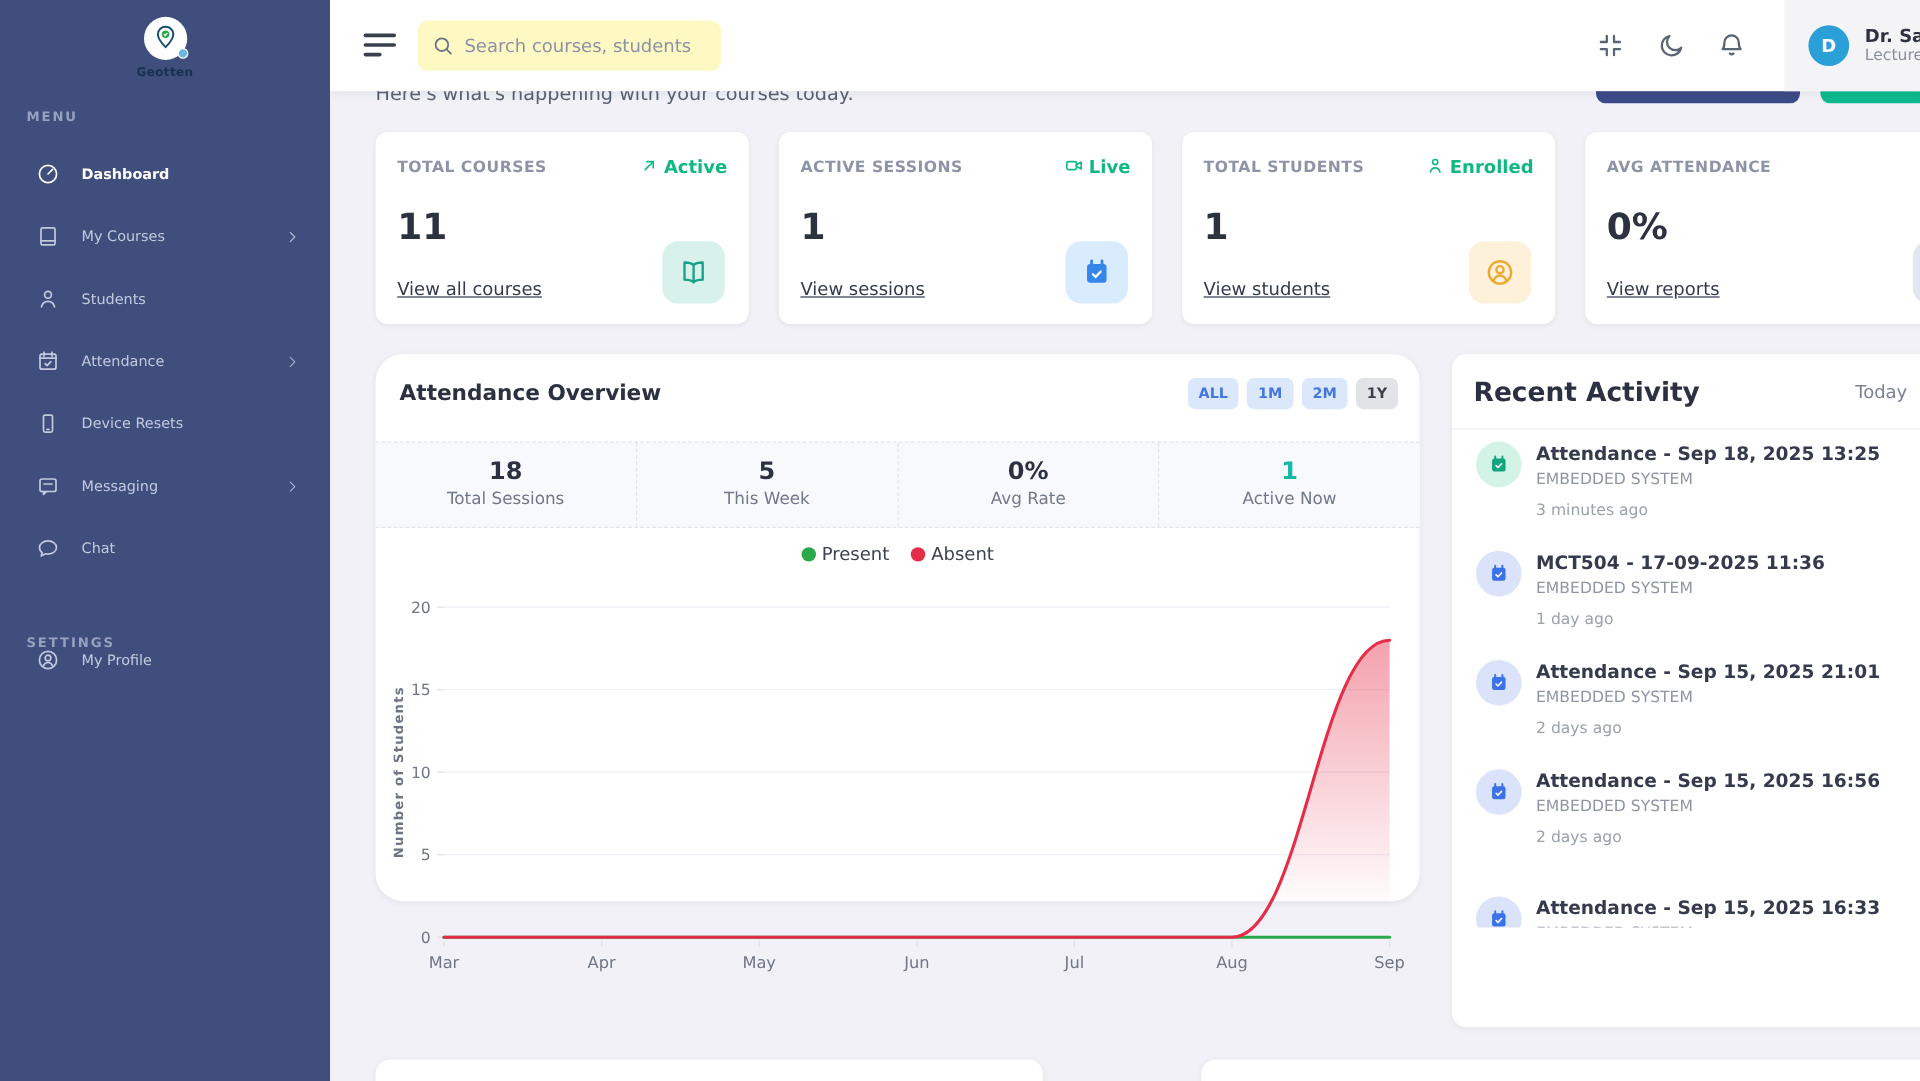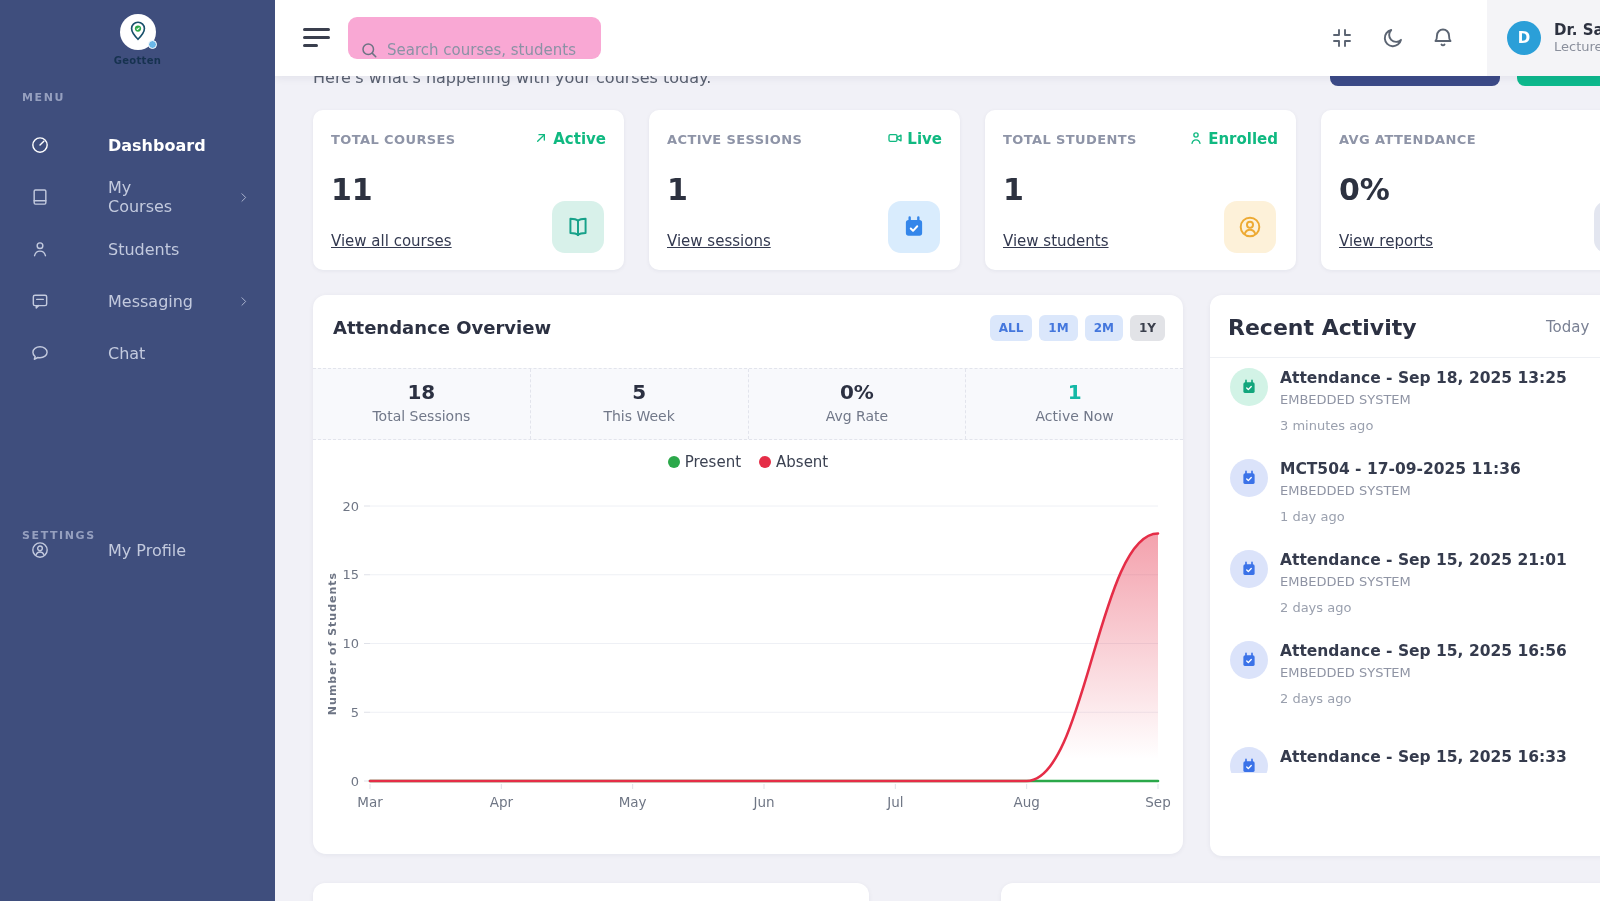--- a/index.html
+++ b/index.html
@@ -12,31 +12,31 @@
   .brand-circle { position:relative; display:inline-block; width:36px; height:36px; background:#fff; border-radius:50%; }
   .brand-circle svg { position:absolute; left:7px; top:5px; }
   .brand-dot { position:absolute; right:-1px; bottom:1px; width:9px; height:9px; border-radius:50%; background:#6ab7e8; border:1px solid #fff; }
   .brand-name { font-size:10px; font-weight:700; color:#16324f; margin-top:1px; letter-spacing:.3px; }
   .nav-label { position:absolute; left:22px; font-size:11px; font-weight:700; letter-spacing:1.6px; color:#96a0bf; }
   .nav-label.menu { top:91px; }
   .nav-label.settings { top:496px;margin-top:33px; }
   .nav { position:absolute; left:0; right:0; }
   .nav.main { top:119px; }
   .nav.settings { top:524px; }
-  .nav-item { display:flex; align-items:center; height:52px; padding:0 24px 0 30px; color:#c3cade; font-size:16px; cursor:pointer;gap:40px; }
+  .nav-item { display:flex; align-items:center; height:52px; padding:0 24px 0 30px; color:#c3cade; font-size:12px; cursor:pointer; }
   .nav-item .ni-icon { width:20px; height:20px; margin-right:18px; flex:none; display:flex; align-items:center; }
   .nav-item.active { color:#ffffff; font-weight:600; }
   .nav-item .chev { margin-left:auto; color:#a9b2cd; display:flex; }
 
   
   .header { position:absolute; left:275px; top:0; width:1325px; height:76px; background:#fff; z-index:20; box-shadow:0 2px 8px rgba(30,35,70,.07); }
   .hamburger { position:absolute; left:28px; top:28px; width:28px; height:20px; cursor:pointer; }
   .hamburger span { display:block; height:3px; border-radius:2px; background:#3a3f4e; margin-bottom:5px; }
   .hamburger span:nth-child(1){ width:27px; } .hamburger span:nth-child(2){ width:27px; } .hamburger span:nth-child(3){ width:15px; }
-  .search { position:absolute; left:73px; top:17px; width:253px; height:42px; background:#f9a8d4; border-radius:9px; display:flex; align-items:flex-end; padding:0 12px; }
+  .search { position:absolute; left:73px; top:17px; width:253px; height:42px; background:#fef9c3; border-radius:9px; display:flex; align-items:center; padding:0 12px; }
   .search svg { color:#6c7383; flex:none; }
   .search input { border:none; outline:none; background:transparent; font-size:15px; color:#3a4050; margin-left:9px; width:200px; font-family:inherit; }
   .search input::placeholder { color:#8b92a5; }
   .icon-btn { position:absolute; top:26px; width:24px; height:24px; color:#5b6472; cursor:pointer; }
   .user-chip { position:absolute; left:1212px; top:0; width:408px; height:76px; background:#f4f4f7; display:flex; align-items:center; padding-left:20px; cursor:pointer; }
   .avatar { width:34px; height:34px; border-radius:50%; background:#2b9fd8; color:#fff; font-size:15px; font-weight:700; display:flex; align-items:center; justify-content:center; flex:none; }
   .user-txt { margin-left:13px; line-height:1.25; }
   .user-name { font-size:15px; font-weight:700; color:#2d3240; white-space:nowrap; }
   .user-role { font-size:13px; color:#8a8f9c; white-space:nowrap; }
 
@@ -48,21 +48,21 @@
 
   
   .stat-card { position:absolute; top:110px; height:160px; background:#fff; border-radius:10px; box-shadow:0 1px 4px rgba(25,30,60,.06); z-index:1; }
   .sc-label { position:absolute; left:18px; top:22px; font-size:13px; font-weight:700; letter-spacing:.4px; color:#8e94a7; }
   .sc-badge { position:absolute; right:18px; top:20px; display:flex; align-items:flex-start; gap:4px; color:#10b981; font-size:15px; font-weight:600; }
   .sc-value { position:absolute; left:18px; top:62px; font-size:30px; font-weight:700; color:#2d3240; }
   .sc-link { position:absolute; left:18px; bottom:20px; font-size:15px; color:#333950; text-decoration:underline; cursor:pointer; }
   .sc-iconbox { position:absolute; right:20px; bottom:17px; width:52px; height:52px; border-radius:13px; display:flex; align-items:center; justify-content:center; }
 
   
-  .chart-card { position:absolute; left:313px; top:295px; width:870px; height:559px; background:#fff; border-radius:13px; box-shadow:0 1px 5px rgba(25,30,60,.06); z-index:1; }
+  .chart-card { position:absolute; left:313px; top:295px; width:870px; height:456px; background:#fff; border-radius:23px; box-shadow:0 1px 5px rgba(25,30,60,.06); z-index:1; }
   .cc-title { position:absolute; left:20px; top:22px; font-size:18px; font-weight:600; color:#2c3142; }
   .cc-filters { position:absolute; right:18px; top:20px; display:flex; gap:7px; }
   .filter-btn { border:none; border-radius:6px; padding:6px 9px; font-size:12px; font-weight:700; cursor:pointer; font-family:inherit; }
   .filter-btn.blue { background:#dbe7fb; color:#4477dd; }
   .filter-btn.gray { background:#e2e3e7; color:#3a3f4c; }
   .cc-stats { position:absolute; left:0; right:0; top:73px; height:72px; background:#f8f9fc; border-top:1px dashed #e2e4ec; border-bottom:1px dashed #e2e4ec; display:flex; }
   .cc-stat { flex:1; text-align:center; padding-top:11px; border-right:1px dashed #e2e4ec; }
   .cc-stat:last-child { border-right:none; }
   .cc-stat .v { font-size:20px; font-weight:700; color:#2c3142; }
   .cc-stat .v.accent { color:#14b8a6; }
@@ -130,20 +130,44 @@
         </span>
       </div>
       <div class="nav-item">
         <span class="ni-icon">
           <svg width="20" height="20" viewBox="0 0 24 24" fill="none" stroke="currentColor" stroke-width="1.7" stroke-linecap="round" stroke-linejoin="round">
             <circle cx="12" cy="8" r="3.4"></circle>
             <path d="M5.5 20c.8-3.6 3.4-5.5 6.5-5.5s5.7 1.9 6.5 5.5"></path>
           </svg>
         </span>
         <span class="ni-label">Students</span>
+      </div>
+      <div class="nav-item">
+        <span class="ni-icon">
+          <svg width="20" height="20" viewBox="0 0 24 24" fill="none" stroke="currentColor" stroke-width="1.7" stroke-linecap="round" stroke-linejoin="round">
+            <rect x="4" y="5" width="16" height="15" rx="2"></rect>
+            <path d="M8 3v4M16 3v4M4 9h16"></path>
+            <path d="M9.2 14.5l1.9 1.9 3.7-3.9"></path>
+          </svg>
+        </span>
+        <span class="ni-label">Attendance</span>
+        <span class="chev">
+          <svg width="15" height="15" viewBox="0 0 24 24" fill="none" stroke="currentColor" stroke-width="1.6" stroke-linecap="round" stroke-linejoin="round">
+            <path d="M9.5 6l6 6-6 6"></path>
+          </svg>
+        </span>
+      </div>
+      <div class="nav-item">
+        <span class="ni-icon">
+          <svg width="20" height="20" viewBox="0 0 24 24" fill="none" stroke="currentColor" stroke-width="1.7" stroke-linecap="round" stroke-linejoin="round">
+            <rect x="7.5" y="3.5" width="9" height="17" rx="1.6"></rect>
+            <path d="M11 17.8h2"></path>
+          </svg>
+        </span>
+        <span class="ni-label">Device Resets</span>
       </div>
       <div class="nav-item">
         <span class="ni-icon">
           <svg width="20" height="20" viewBox="0 0 24 24" fill="none" stroke="currentColor" stroke-width="1.7" stroke-linecap="round" stroke-linejoin="round">
             <rect x="4" y="5" width="16" height="12.5" rx="2"></rect>
             <path d="M7.5 17.5v3l3-3"></path>
             <path d="M8 10h8"></path>
           </svg>
         </span>
         <span class="ni-label">Messaging</span>

